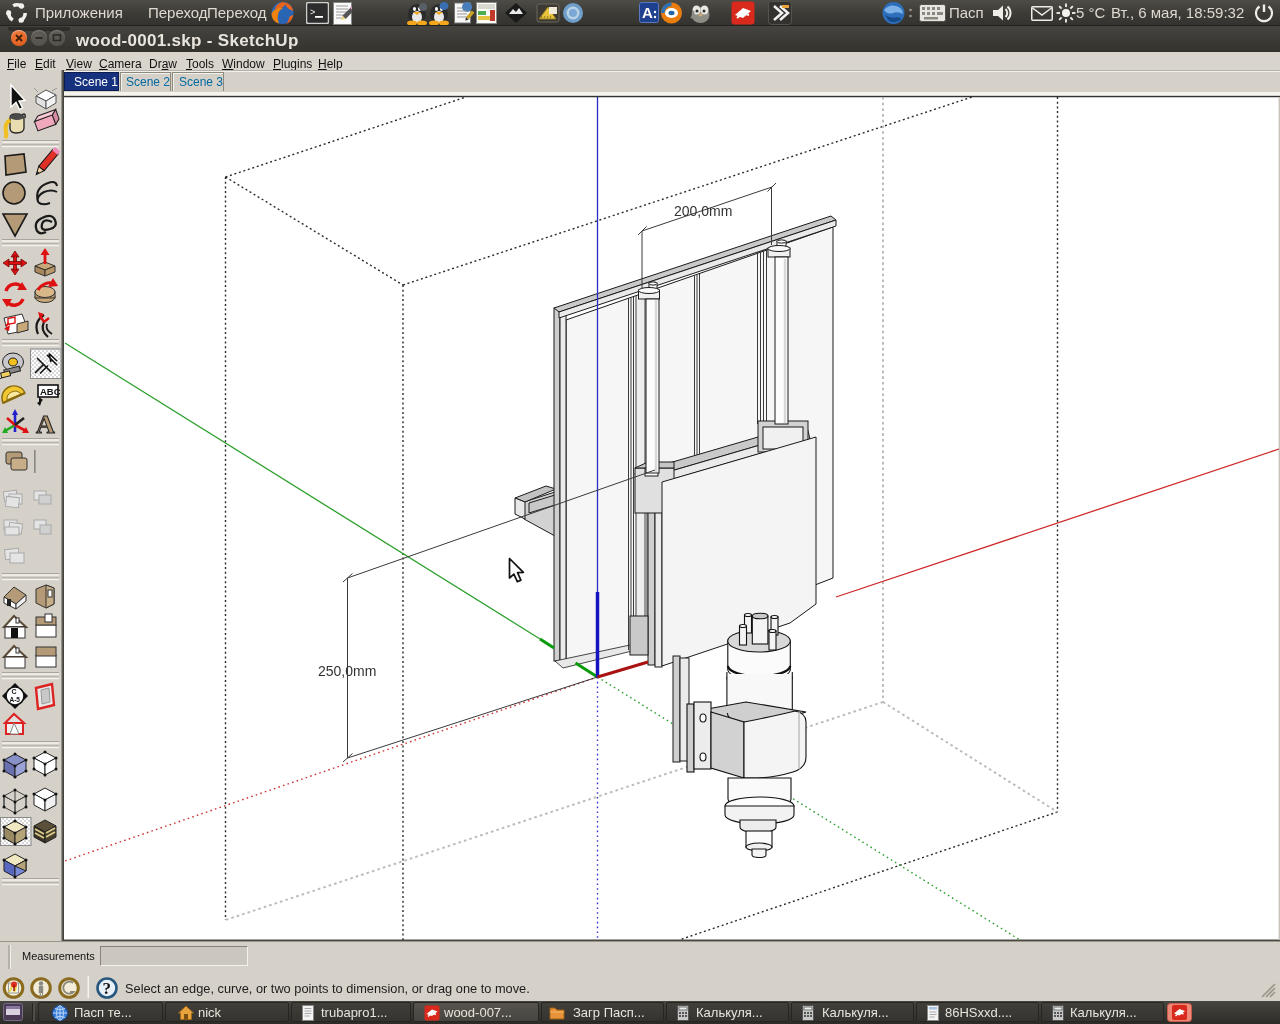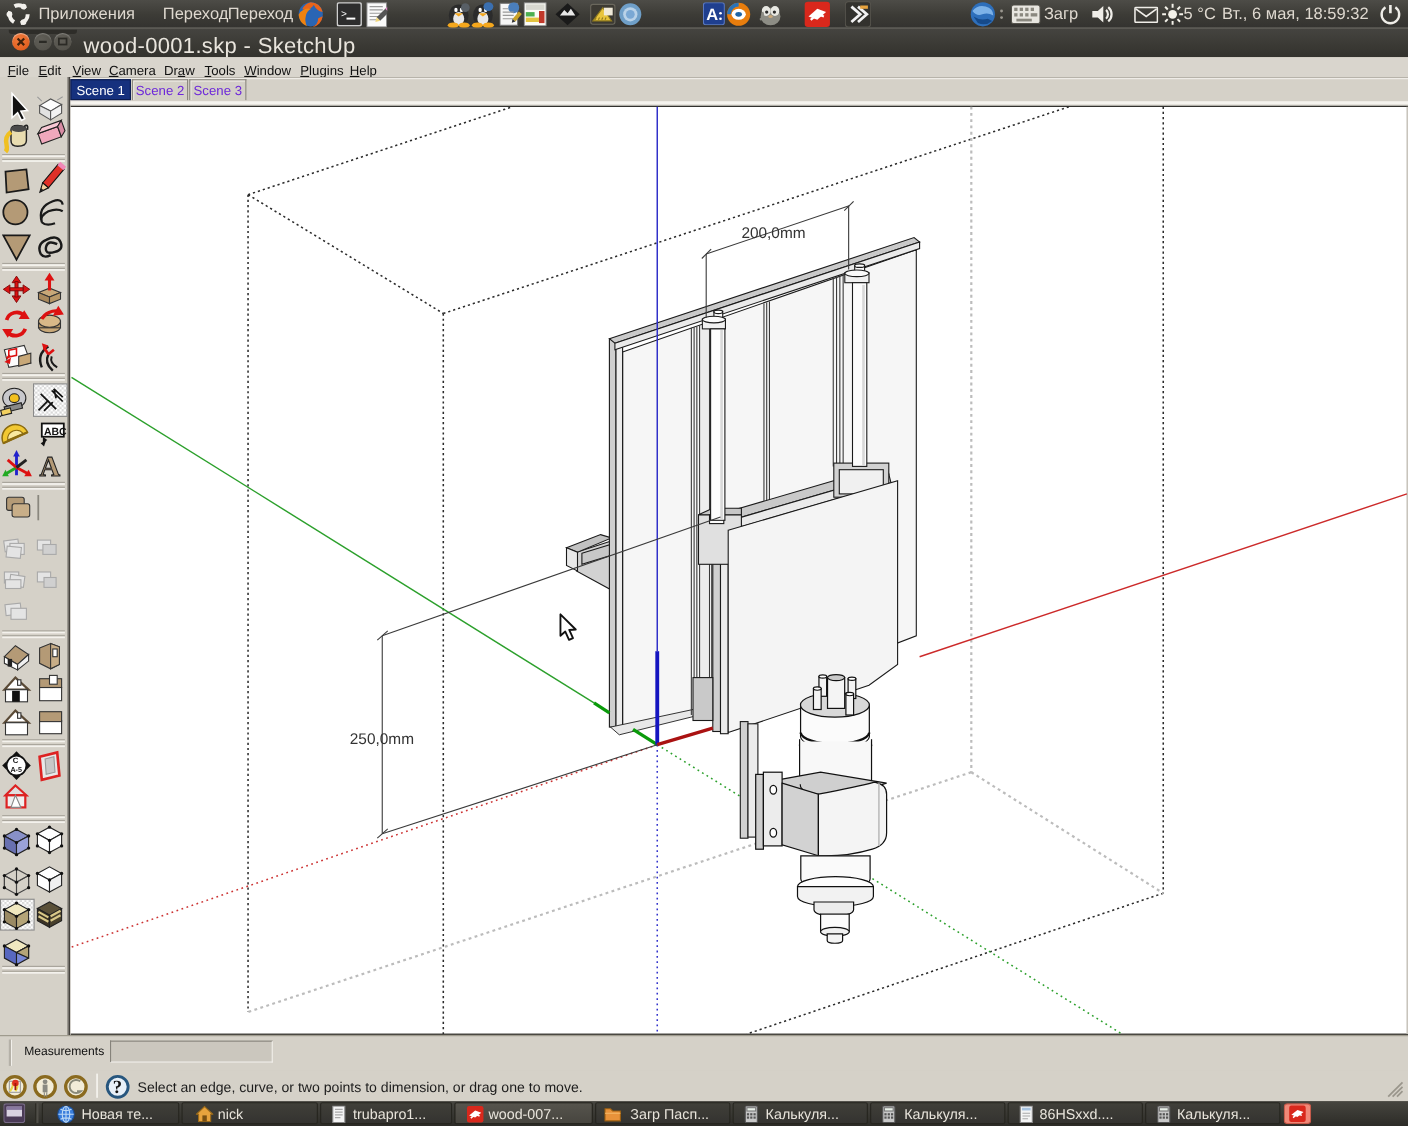--- a/index.html
+++ b/index.html
@@ -1,25 +1,25 @@
 <!DOCTYPE html>
 <html><head><meta charset="utf-8">
 <style>
 html,body{margin:0;padding:0;width:1280px;height:1024px;overflow:hidden;background:#d5d1c8;font-family:"Liberation Sans",sans-serif;}
 .abs{position:absolute;}
 #toppanel{left:0;top:0;width:1280px;height:26px;background:linear-gradient(#4d4c47,#3c3b36 55%,#343330);border-bottom:1px solid #23221f;box-sizing:border-box;}
 .ptxt{position:absolute;top:4px;font-size:15px;color:#dfd9d0;}
 #titlebar{left:0;top:26px;width:1280px;height:26px;background:linear-gradient(#454440,#3a3934 60%,#33322d);}
-#wtitle{position:absolute;left:76px;top:31px;font-size:20px;font-weight:normal;color:#e9e5dd;letter-spacing:.3px;}
+#wtitle{position:absolute;left:76px;top:31px;font-size:17px;font-weight:bold;color:#e9e5dd;letter-spacing:.3px;}
 .wbtn{position:absolute;top:30px;width:16px;height:16px;border-radius:50%;}
 #menubar{left:0;top:52px;width:1280px;height:18px;background:#d9d5cd;}
 .mi{position:absolute;top:56.5px;font-size:12px;color:#111;}
 #tabrow{left:0;top:70px;width:1280px;height:26px;background:#d5d1c8;}
-.tab{position:absolute;top:72px;height:19px;font-size:12px;line-height:19px;text-align:center;box-sizing:border-box;}
-.tabi{background:#d4d0c7;border:1px solid #8c897f;border-bottom:none;box-shadow:inset 1px 1px 0 #f3f1ec;color:#6d28d9;}
+.tab{position:absolute;top:72px;height:19px;font-size:12px;line-height:19px;text-align:right;box-sizing:border-box;}
+.tabi{background:#d4d0c7;border:1px solid #8c897f;border-bottom:none;box-shadow:inset 1px 1px 0 #f3f1ec;color:#0369a1;}
 #toolbar{left:0;top:70px;width:63px;height:871px;background:#d5d1c8;}
 #canvas{left:64px;top:96px;}
 #measbar{left:0;top:941px;width:1280px;height:32px;background:#d5d1c8;border-top:1px solid #999588;box-sizing:border-box;}
 #statusbar{left:0;top:973px;width:1280px;height:28px;background:#d5d1c8;}
 #taskbar{left:0;top:1001px;width:1280px;height:23px;background:linear-gradient(#46453f,#34332e 70%,#2c2b27);}
 .tbtn{position:absolute;top:1002px;height:20px;background:linear-gradient(#403f39,#343330);border:1px solid #26251f;border-radius:2px;box-sizing:border-box;}
 .tbtxt{position:absolute;top:1005px;font-size:13px;color:#e8e4db;white-space:nowrap;}
 .ticon{position:absolute;top:1005px;width:16px;height:16px;}
 </style></head>
 <body>
@@ -172,21 +172,21 @@
       <rect x="8" y="8" width="3" height="3"></rect>
       <rect x="13" y="8" width="3" height="3"></rect>
       <rect x="18" y="8" width="6" height="3"></rect>
       <rect x="5" y="13" width="14" height="2.5"></rect>
     </g>
   </svg>
 <svg class="abs" style="left:908px;top:8px" width="5" height="11" viewBox="0 0 5 11">
     <circle cx="2.5" cy="2" r="1.3" fill="#9a978f"></circle>
     <circle cx="2.5" cy="8" r="1.3" fill="#9a978f"></circle>
   </svg>
-<div class="ptxt" style="left:949px">Загр</div>
+<div class="ptxt" style="left:949px">Пасп</div>
 <svg class="abs" style="left:992px;top:4px" width="21" height="18" viewBox="0 0 21 18">
     <polygon points="1,6 6,6 11,1.5 11,16.5 6,12 1,12" fill="#efede8"></polygon>
     <path d="M13.5 5 A5.5 5.5 0 0 1 13.5 13 M15.5 2.5 A8.5 8.5 0 0 1 15.5 15.5" stroke="#efede8" stroke-width="2" fill="none"></path>
   </svg>
 <svg class="abs" style="left:1031px;top:6px" width="22" height="15" viewBox="0 0 22 15">
     <rect x="0.75" y="0.75" width="20.5" height="13.5" rx="1" fill="none" stroke="#efede8" stroke-width="1.5"></rect>
     <path d="M1.5 2 L11 9 L20.5 2" stroke="#efede8" stroke-width="1.5" fill="none"></path>
   </svg>
 <svg class="abs" style="left:1056px;top:3px" width="20" height="20" viewBox="0 0 20 20">
     <circle cx="10" cy="10" r="4" fill="#f4f2ea"></circle>
@@ -779,21 +779,21 @@
     <rect x="3" y="3" width="14" height="3" fill="#8878a0"></rect>
   </svg>
 <div class="abs" style="left:32px;top:1003px;width:2px;height:18px;background:#504e48;border-left:1px solid #26251f"></div>
 <div class="tbtn" style="left:38px;width:125px"></div>
 <svg class="ticon" style="left:52px" width="16" height="16" viewBox="0 0 16 16">
     <circle cx="8" cy="8" r="7.5" fill="#3a7edc"></circle>
     <circle cx="8" cy="8" r="7.5" fill="none" stroke="#1c4f96"></circle>
     <path d="M1 8 L15 8 M8 1 L8 15 M3 3.5 Q8 6 13 3.5 M3 12.5 Q8 10 13 12.5" stroke="#bcd8f4" fill="none"></path>
     <ellipse cx="8" cy="8" rx="3.4" ry="7.3" fill="none" stroke="#bcd8f4"></ellipse>
   </svg>
-<div class="tbtxt" style="left:74px">Новая те...</div>
+<div class="tbtxt" style="left:74px">Пасп те...</div>
 <div class="tbtn" style="left:165px;width:124px"></div>
 <svg class="ticon" style="left:178px" width="16" height="16" viewBox="0 0 16 16">
     <polygon points="8,1 15.5,8 13.5,8 13.5,14.5 2.5,14.5 2.5,8 0.5,8" fill="#e8a33d" stroke="#9a6a1a"></polygon>
     <rect x="6" y="9" width="4" height="5.5" fill="#7a5012"></rect>
   </svg>
 <div class="tbtxt" style="left:198px">nick</div>
 <div class="tbtn" style="left:291px;width:120px"></div>
 <svg class="ticon" style="left:300px" width="16" height="16" viewBox="0 0 16 16">
     <rect x="2.5" y="0.5" width="11" height="15" fill="#f4f4f4" stroke="#888"></rect>
     <g stroke="#a8a8a8">

